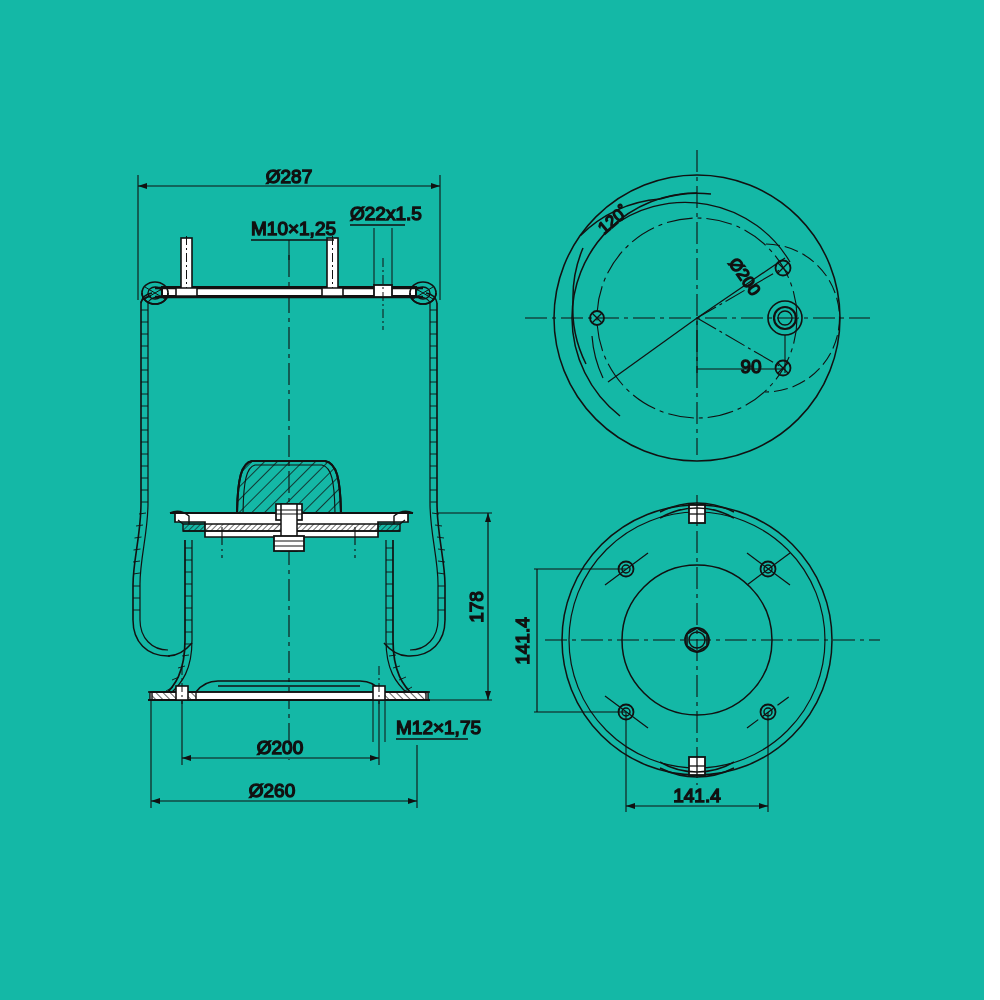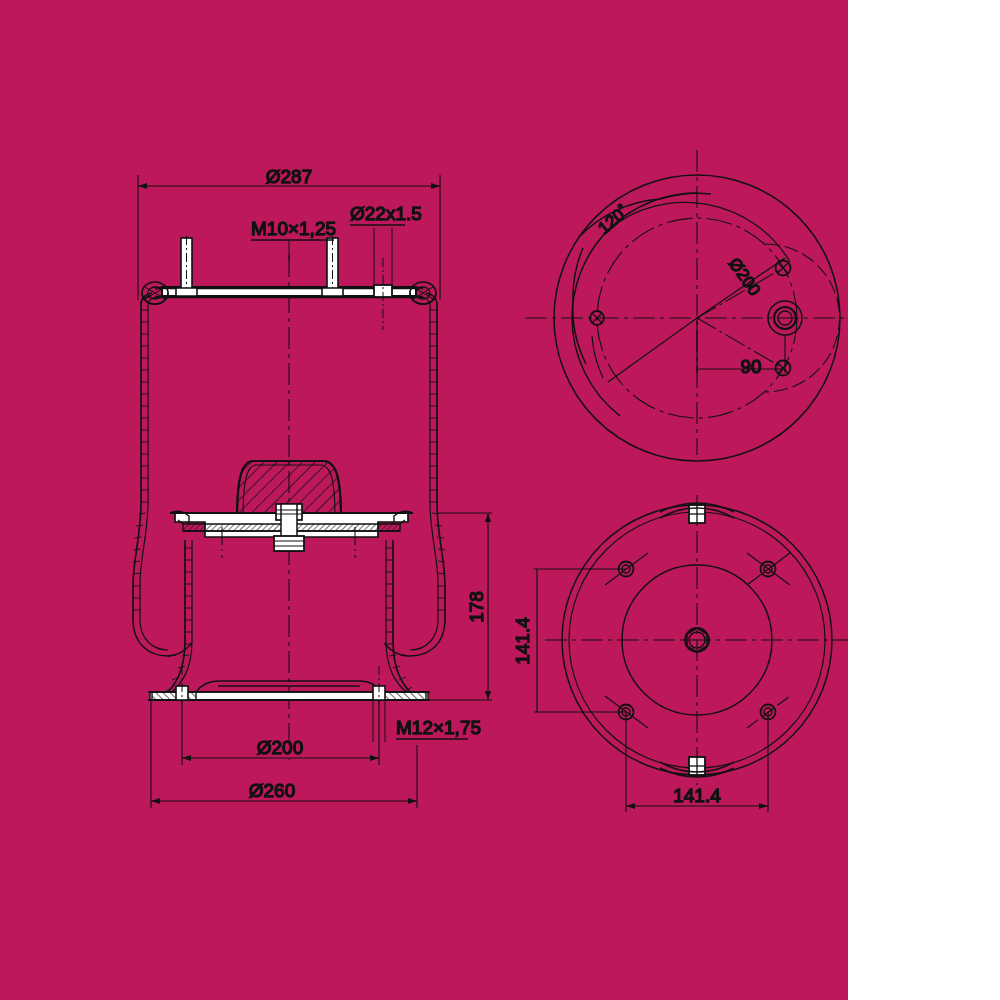--- a/index.html
+++ b/index.html
@@ -1,17 +1,17 @@
 <!DOCTYPE html>
 <html><head>
 <meta charset="utf-8">
 <style>
   html,body{margin:0;padding:0;background:#ffffff;}
   body{width:1000px;height:1000px;font-family:"Liberation Sans",sans-serif;}
-  #sheet{position:relative;width:848px;height:1000px;background:#be185d;overflow:hidden;}
+  #sheet{position:relative;width:984px;height:1000px;background:#14b8a6;overflow:hidden;}
   svg{display:block;}
   .dimtxt{font-family:"Liberation Sans",sans-serif;font-size:19px;fill:#111111;}
   .dimtxt-sm{font-family:"Liberation Sans",sans-serif;font-size:17px;fill:#111111;}
 </style>
 </head>
 <body>
 
 <div id="sheet">
 <svg width="1000" height="1000" viewBox="0 0 1000 1000">
 

